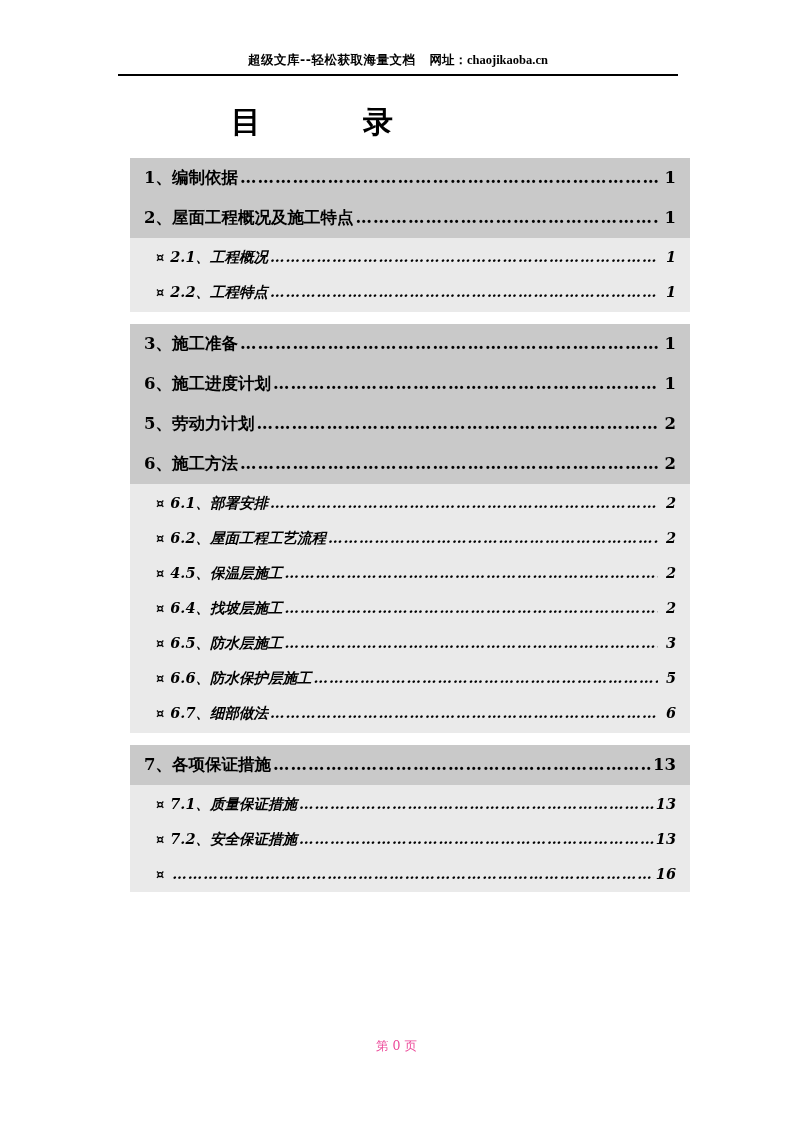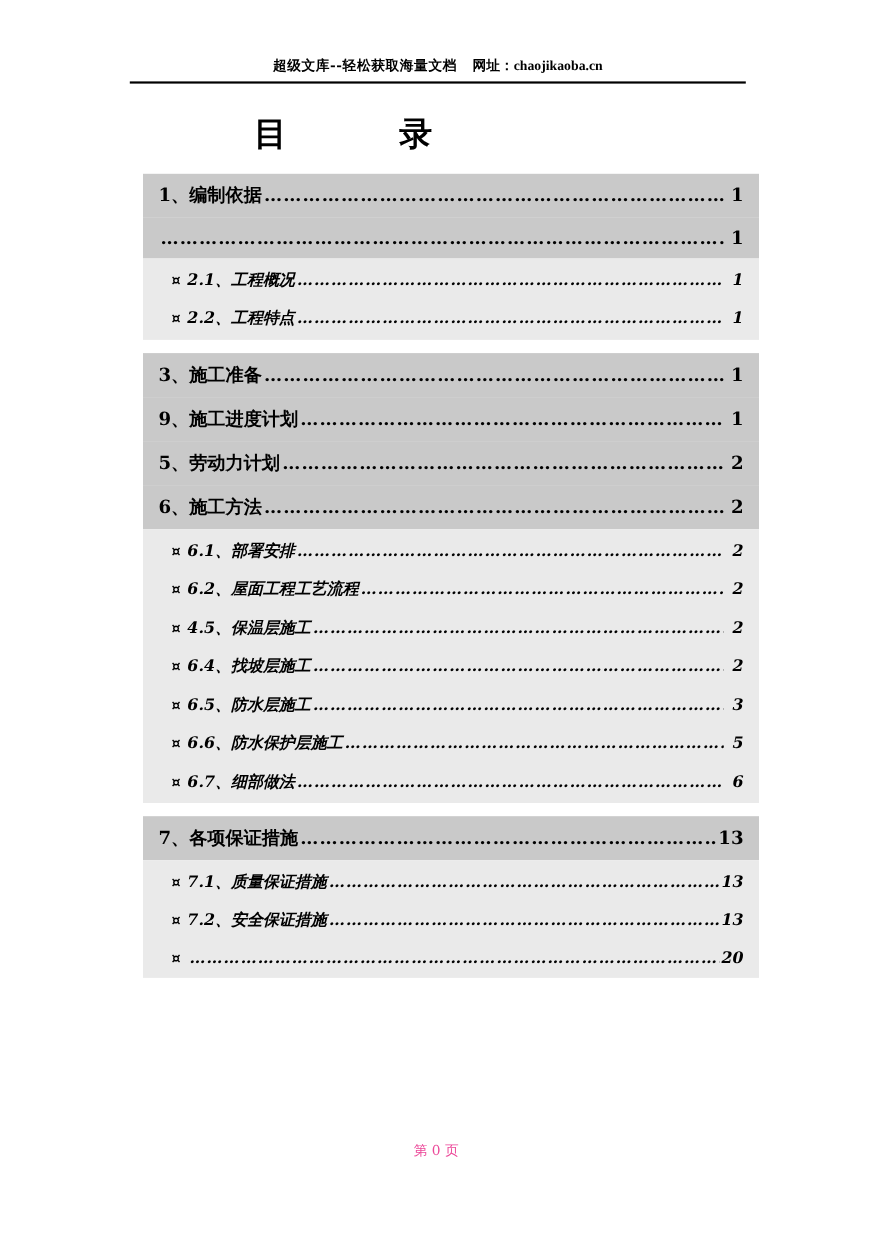--- a/index.html
+++ b/index.html
@@ -144,20 +144,21 @@
     <div class="block">
       <div class="lvl1">
         <span class="label">1、编制依据</span>
         <span class="dots">…………………………………………………………………………………………………………………………</span>
         <span class="pg">1</span>
       </div>
     </div>
 
     <div class="block">
       <div class="lvl1">
+        <span class="label">2、屋面工程概况及施工特点</span>
         <span class="dots">…………………………………………………………………………………………………………………………</span>
         <span class="pg">1</span>
       </div>
       <div class="lvl2wrap">
         <div class="lvl2">
           <span class="marker">¤</span>
           <span class="label">2.1、工程概况</span>
           <span class="dots">…………………………………………………………………………………………………………………………</span>
           <span class="pg">1</span>
         </div>
@@ -175,21 +176,21 @@
     <div class="block">
       <div class="lvl1">
         <span class="label">3、施工准备</span>
         <span class="dots">…………………………………………………………………………………………………………………………</span>
         <span class="pg">1</span>
       </div>
     </div>
 
     <div class="block">
       <div class="lvl1">
-        <span class="label">9、施工进度计划</span>
+        <span class="label">6、施工进度计划</span>
         <span class="dots">…………………………………………………………………………………………………………………………</span>
         <span class="pg">1</span>
       </div>
     </div>
 
     <div class="block">
       <div class="lvl1">
         <span class="label">5、劳动力计划</span>
         <span class="dots">…………………………………………………………………………………………………………………………</span>
         <span class="pg">2</span>
@@ -265,21 +266,21 @@
         </div>
         <div class="lvl2">
           <span class="marker">¤</span>
           <span class="label">7.2、安全保证措施</span>
           <span class="dots">…………………………………………………………………………………………………………………………</span>
           <span class="pg">13</span>
         </div>
         <div class="lvl2">
           <span class="marker">¤</span>
           <span class="dots">…………………………………………………………………………………………………………………………</span>
-          <span class="pg">20</span>
+          <span class="pg">16</span>
         </div>
       </div>
     </div>
 
   </div>
 
   <div class="footer">第 0 页</div>
 
 </div>
 

